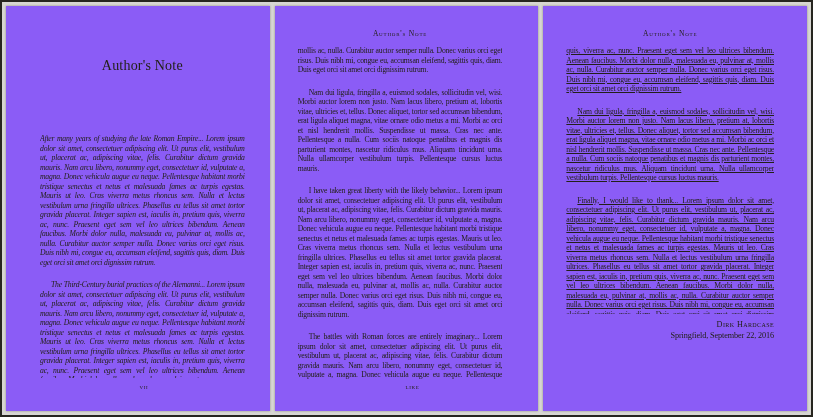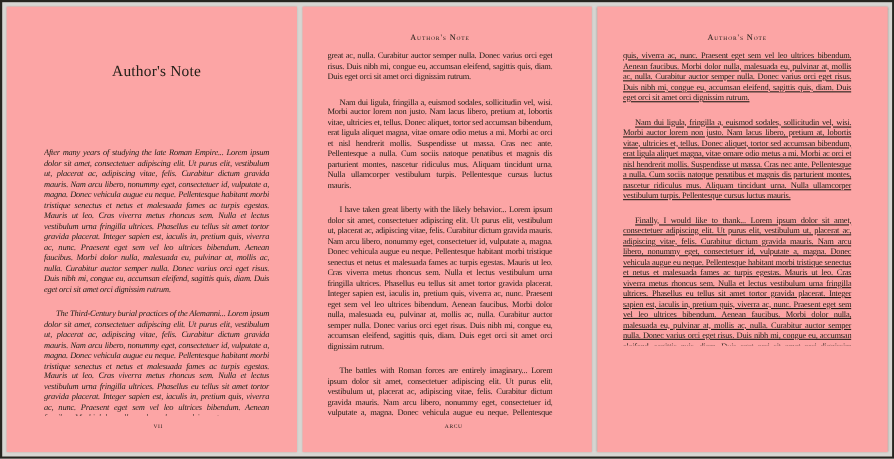--- a/index.html
+++ b/index.html
@@ -4,21 +4,21 @@
 <style>
   html,body{margin:0;padding:0;background:#8a8a86;}
   .canvas{
     width:813px;height:417px;box-sizing:border-box;
     background:#d7d6d2;border:2px solid #26251f;
     padding:4px;display:flex;gap:5px;
     font-family:"Liberation Serif","DejaVu Serif",serif;
     color:#232019;
   }
   .page{
-    flex:1 1 0;position:relative;background:#fca5a5;
+    flex:1 1 0;position:relative;background:#8b5cf6;
     overflow:hidden;box-shadow:0 0 2px rgba(60,55,40,.45);
     box-sizing:border-box;
   }
   .inner{box-sizing:border-box;height:100%;}
   .page.p1 .inner{padding:52px 25px 0 34px;}
   .page.p2 .inner{padding:23px 36px 0 23px;}
   .page.p3 .inner{padding:23px 33px 0 23px;}
   .chapter-title{
     text-align:center;font-size:14px;line-height:16px;
     letter-spacing:.2px;margin:0 0 60px 0;
@@ -59,33 +59,37 @@
         <p class="para indent">The Third-Century burial practices of the Alemanni...  Lorem ipsum dolor sit amet, consectetuer adipiscing elit. Ut purus elit, vestibulum ut, placerat ac, adipiscing vitae, felis. Curabitur dictum gravida mauris. Nam arcu libero, nonummy eget, consectetuer id, vulputate a, magna. Donec vehicula augue eu neque. Pellentesque habitant morbi tristique senectus et netus et malesuada fames ac turpis egestas. Mauris ut leo. Cras viverra metus rhoncus sem. Nulla et lectus vestibulum urna fringilla ultrices. Phasellus eu tellus sit amet tortor gravida placerat. Integer sapien est, iaculis in, pretium quis, viverra ac, nunc. Praesent eget sem vel leo ultrices bibendum. Aenean faucibus. Morbi dolor nulla, malesuada eu, pulvinar at,</p>
       </div>
     </div>
     <div class="folio">vii</div>
   </div>
 
   <div class="page p2">
     <div class="inner">
       <div class="running-header">Author's Note</div>
       <div class="body-clip">
-        <p class="para noindent">great ac, nulla. Curabitur auctor semper nulla. Donec varius orci eget risus. Duis nibh mi, congue eu, accumsan eleifend, sagittis quis, diam. Duis eget orci sit amet orci dignissim rutrum.</p>
+        <p class="para noindent">mollis ac, nulla. Curabitur auctor semper nulla. Donec varius orci eget risus. Duis nibh mi, congue eu, accumsan eleifend, sagittis quis, diam. Duis eget orci sit amet orci dignissim rutrum.</p>
         <p class="para indent">Nam dui ligula, fringilla a, euismod sodales, sollicitudin vel, wisi. Morbi auctor lorem non justo. Nam lacus libero, pretium at, lobortis vitae, ultricies et, tellus. Donec aliquet, tortor sed accumsan bibendum, erat ligula aliquet magna, vitae ornare odio metus a mi. Morbi ac orci et nisl hendrerit mollis. Suspendisse ut massa. Cras nec ante. Pellentesque a nulla. Cum sociis natoque penatibus et magnis dis parturient montes, nascetur ridiculus mus. Aliquam tincidunt urna. Nulla ullamcorper vestibulum turpis. Pellentesque cursus luctus mauris.</p>
         <p class="para indent">I have taken great liberty with the likely behavior...  Lorem ipsum dolor sit amet, consectetuer adipiscing elit. Ut purus elit, vestibulum ut, placerat ac, adipiscing vitae, felis. Curabitur dictum gravida mauris. Nam arcu libero, nonummy eget, consectetuer id, vulputate a, magna. Donec vehicula augue eu neque. Pellentesque habitant morbi tristique senectus et netus et malesuada fames ac turpis egestas. Mauris ut leo. Cras viverra metus rhoncus sem. Nulla et lectus vestibulum urna fringilla ultrices. Phasellus eu tellus sit amet tortor gravida placerat. Integer sapien est, iaculis in, pretium quis, viverra ac, nunc. Praesent eget sem vel leo ultrices bibendum. Aenean faucibus. Morbi dolor nulla, malesuada eu, pulvinar at, mollis ac, nulla. Curabitur auctor semper nulla. Donec varius orci eget risus. Duis nibh mi, congue eu, accumsan eleifend, sagittis quis, diam. Duis eget orci sit amet orci dignissim rutrum.</p>
         <p class="para indent">The battles with Roman forces are entirely imaginary...  Lorem ipsum dolor sit amet, consectetuer adipiscing elit. Ut purus elit, vestibulum ut, placerat ac, adipiscing vitae, felis. Curabitur dictum gravida mauris. Nam arcu libero, nonummy eget, consectetuer id, vulputate a, magna. Donec vehicula augue eu neque. Pellentesque habitant morbi tristique senectus et netus et malesuada fames ac turpis egestas. Mauris ut leo. Cras viverra metus rhoncus sem. Nulla et lectus vestibulum urna fringilla ultrices. Phasellus eu tellus sit amet tortor gravida placerat. Integer sapien est, iaculis in, pretium</p>
       </div>
     </div>
-    <div class="folio">arcu</div>
+    <div class="folio">like</div>
   </div>
 
   <div class="page p3">
     <div class="inner">
       <div class="running-header">Author's Note</div>
       <div class="body-clip">
         <p class="para noindent">quis, viverra ac, nunc. Praesent eget sem vel leo ultrices bibendum. Aenean faucibus. Morbi dolor nulla, malesuada eu, pulvinar at, mollis ac, nulla. Curabitur auctor semper nulla. Donec varius orci eget risus. Duis nibh mi, congue eu, accumsan eleifend, sagittis quis, diam. Duis eget orci sit amet orci dignissim rutrum.</p>
         <p class="para indent">Nam dui ligula, fringilla a, euismod sodales, sollicitudin vel, wisi. Morbi auctor lorem non justo. Nam lacus libero, pretium at, lobortis vitae, ultricies et, tellus. Donec aliquet, tortor sed accumsan bibendum, erat ligula aliquet magna, vitae ornare odio metus a mi. Morbi ac orci et nisl hendrerit mollis. Suspendisse ut massa. Cras nec ante. Pellentesque a nulla. Cum sociis natoque penatibus et magnis dis parturient montes, nascetur ridiculus mus. Aliquam tincidunt urna. Nulla ullamcorper vestibulum turpis. Pellentesque cursus luctus mauris.</p>
         <p class="para indent">Finally, I would like to thank...  Lorem ipsum dolor sit amet, consectetuer adipiscing elit. Ut purus elit, vestibulum ut, placerat ac, adipiscing vitae, felis. Curabitur dictum gravida mauris. Nam arcu libero, nonummy eget, consectetuer id, vulputate a, magna. Donec vehicula augue eu neque. Pellentesque habitant morbi tristique senectus et netus et malesuada fames ac turpis egestas. Mauris ut leo. Cras viverra metus rhoncus sem. Nulla et lectus vestibulum urna fringilla ultrices. Phasellus eu tellus sit amet tortor gravida placerat. Integer sapien est, iaculis in, pretium quis, viverra ac, nunc. Praesent eget sem vel leo ultrices bibendum. Aenean faucibus. Morbi dolor nulla, malesuada eu, pulvinar at, mollis ac, nulla. Curabitur auctor semper nulla. Donec varius orci eget risus. Duis nibh mi, congue eu, accumsan eleifend, sagittis quis, diam. Duis eget orci sit amet orci dignissim rutrum.</p>
       </div>
+      <div class="signature">
+        <div class="sig-name">Dirk Hardcase</div>
+        <div class="sig-place">Springfield, September 22, 2016</div>
+      </div>
     </div>
   </div>
 
 </div>
 
 </body></html>

